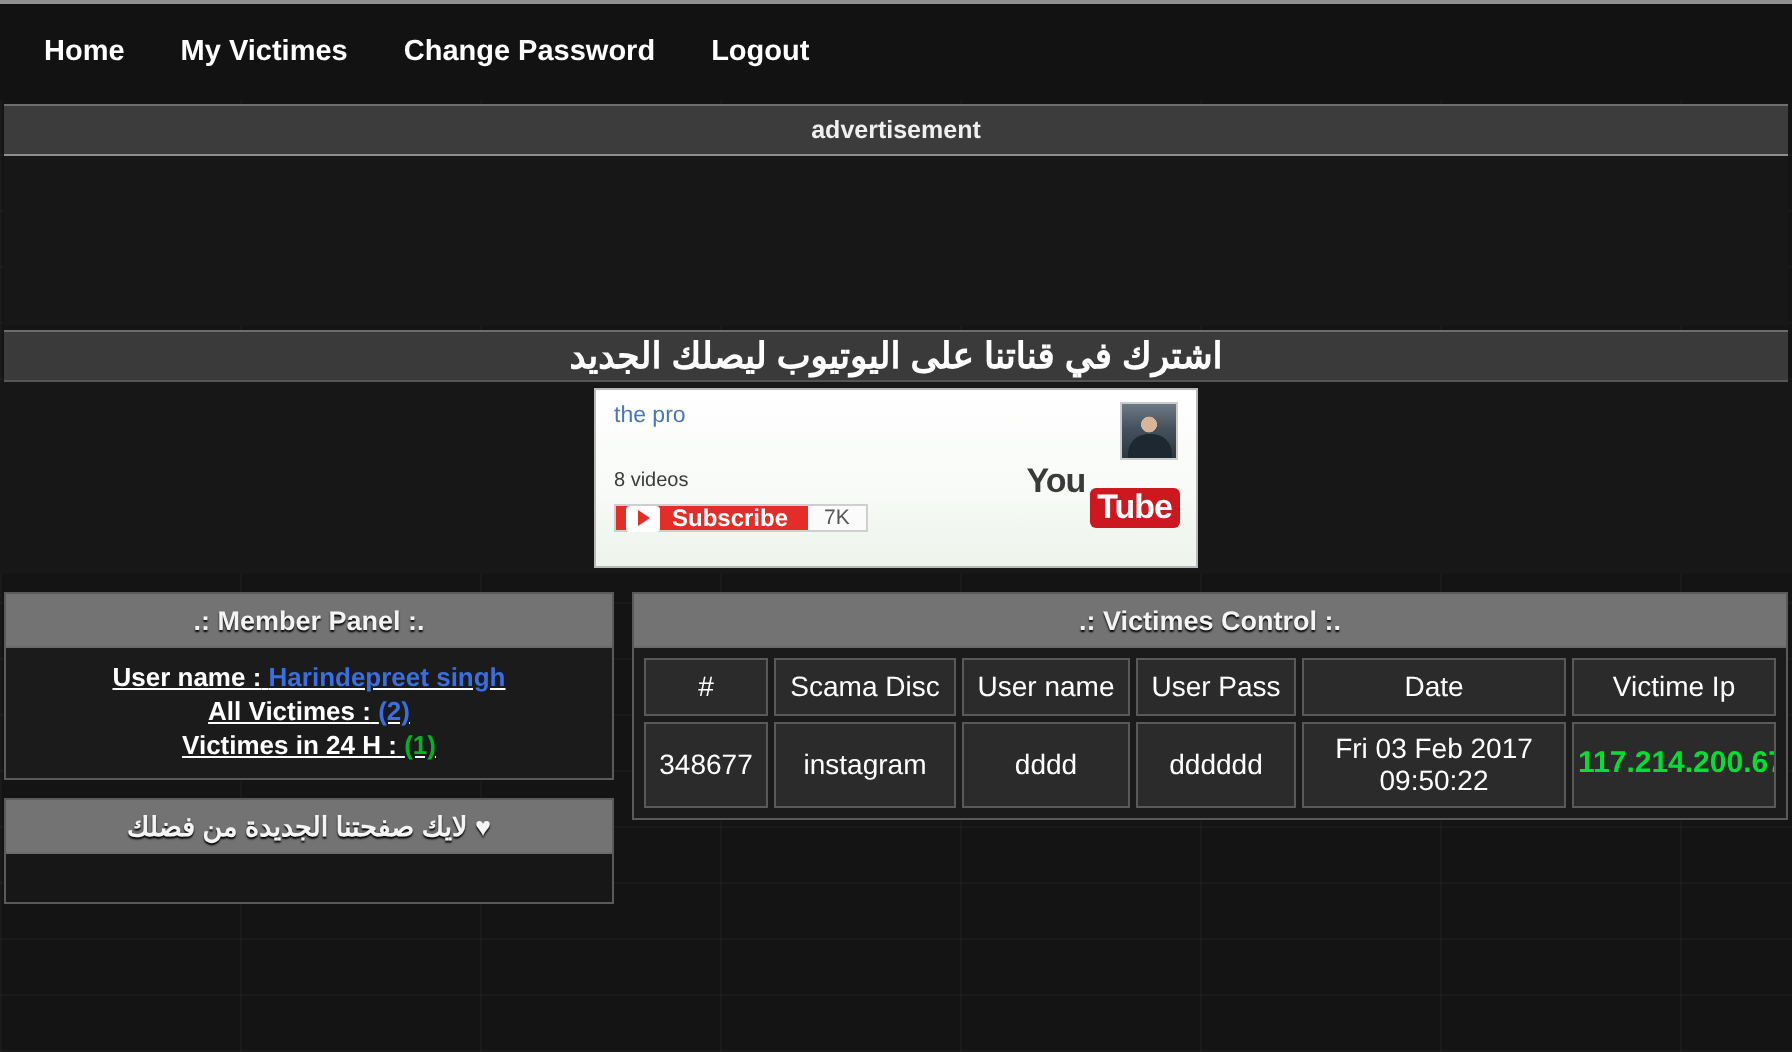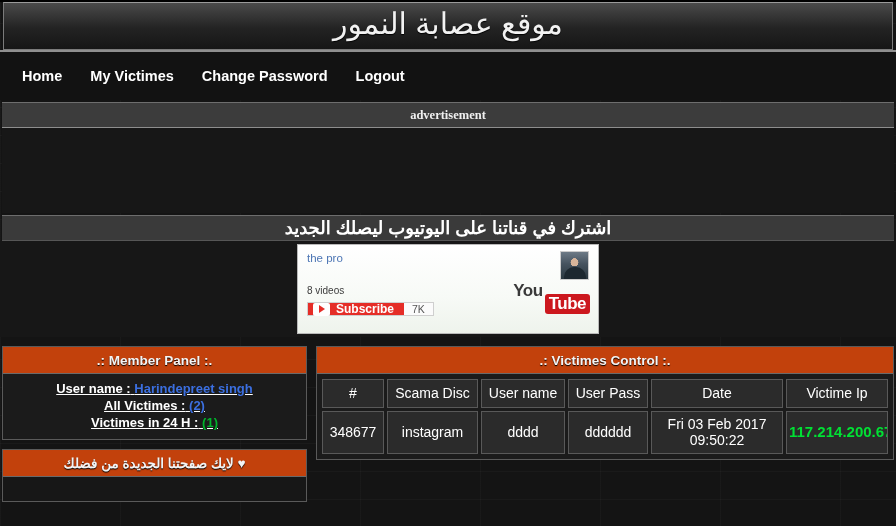--- a/index.html
+++ b/index.html
@@ -65,21 +65,20 @@
     font-weight: bold;
     padding: 6px 14px;
     text-decoration: none;
     white-space: nowrap;
     cursor: pointer;
   }
 
   
   .ad-wrap {
     margin: 2px 2px 0 2px;
-    font-family: Liberation Serif, serif;
   }
   .ad-title {
     height: 26px;
     background: #3c3c3c;
     border-top: 1px solid #6e6e6e;
     border-bottom: 1px solid #8e8e8e;
     display: flex;
     align-items: center;
     justify-content: center;
     font-size: 12.5px;
@@ -233,21 +232,21 @@
   .col-left  { width: 305px; flex: 0 0 305px; }
   .col-right { flex: 1 1 auto; }
 
   .panel {
     border: 1px solid #5a5a5a;
     background: #1b1b1b;
   }
   .panel + .panel { margin-top: 9px; }
 
   .panel-head {
-    background: #c2410c;
+    background: #737373;
     border-bottom: 1px solid #6a6a6a;
     height: 27px;
     display: flex;
     align-items: center;
     justify-content: center;
     font-size: 13.5px;
     font-weight: bold;
     color: #f4f4f4;
     text-shadow: 0 1px 1px #000;
   }
@@ -299,23 +298,20 @@
   .col-date { width: 132px; }
   .col-ip   { width: auto; }
 
   .date-cell { white-space: pre-line; }
 </style>
 </head>
 <body>
 
 <div class="page">
 
-  <div class="site-header">
-    <div class="site-title">موقع عصابة النمور</div>
-  </div>
 
   <nav class="navbar">
     <a class="nav-link">Home</a>
     <a class="nav-link">My Victimes</a>
     <a class="nav-link">Change Password</a>
     <a class="nav-link">Logout</a>
   </nav>
 
   <div class="ad-wrap">
     <div class="ad-title">advertisement</div>

